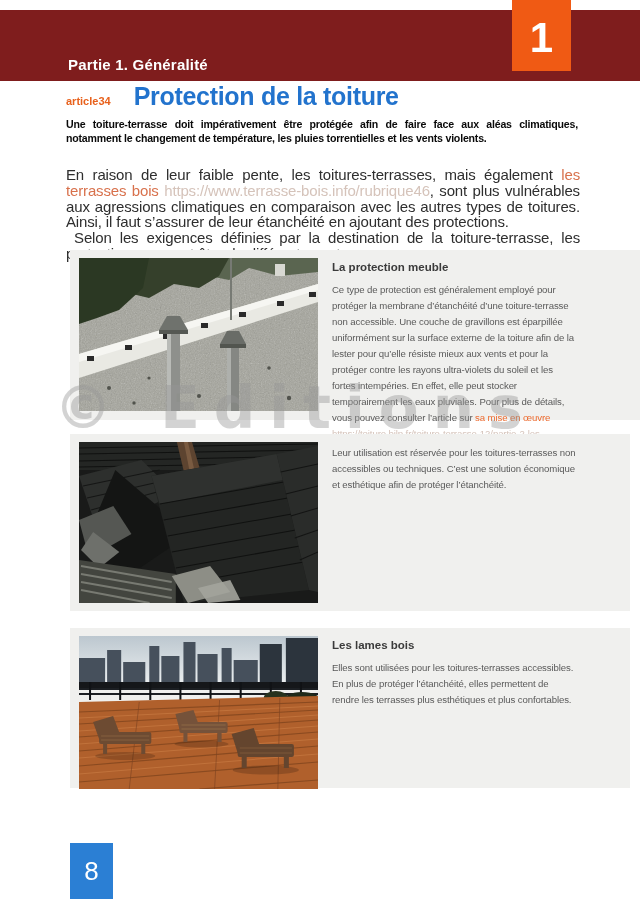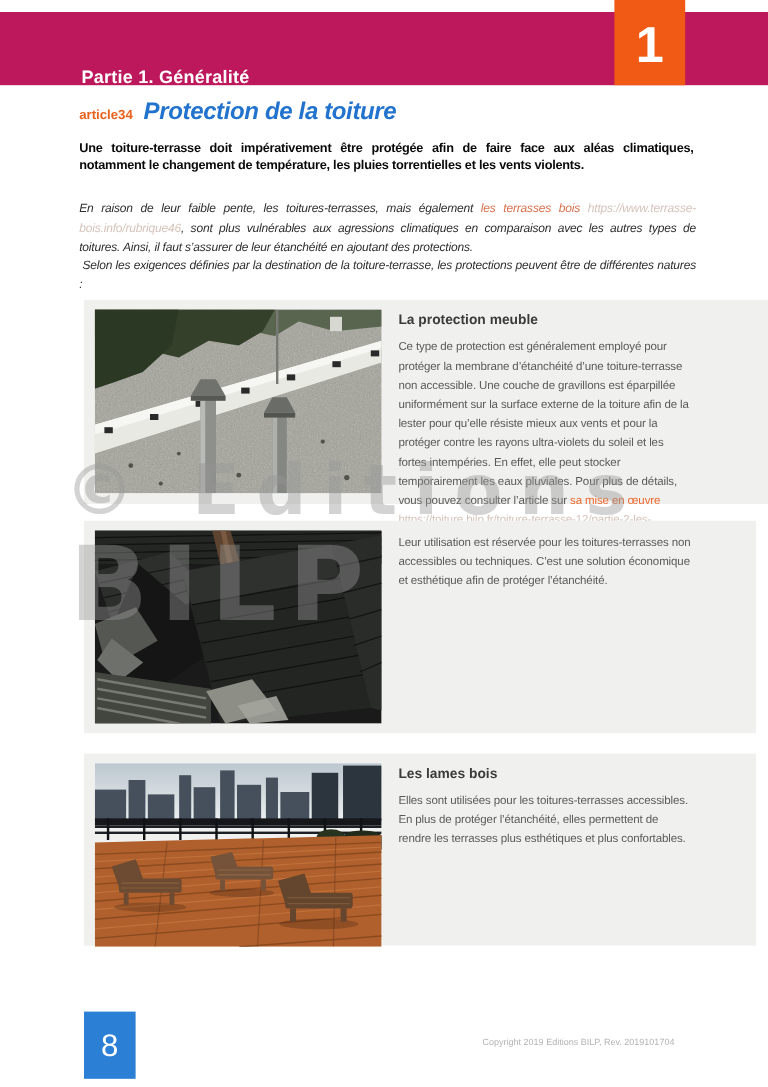--- a/index.html
+++ b/index.html
@@ -1,35 +1,35 @@
 <!DOCTYPE html>
 <html><head>
 <meta charset="utf-8">
 <style>
   html,body{margin:0;padding:0;background:#ffffff;}
   #page{position:relative;width:640px;height:906px;background:#ffffff;overflow:hidden;
         font-family:"Liberation Sans","DejaVu Sans",sans-serif;}
 
   
-  .band{position:absolute;top:10px;left:0;width:640px;height:61px;background:#be185d;}
+  .band{position:absolute;top:10px;left:0;width:640px;height:71px;background:#7f1d1d;}
   .band-title{position:absolute;left:68px;top:46px;color:#ffffff;font-weight:bold;font-size:15px;letter-spacing:.2px;}
   .chap-box{position:absolute;left:512px;top:0;width:59px;height:71px;background:#f05a14;
             display:flex;align-items:center;justify-content:center;}
   .chap-num{color:#ffffff;font-size:42px;font-weight:bold;line-height:1;padding-top:4px;}
 
   
-  .article-row{position:absolute;left:66px;top:82px;display:flex;align-items:baseline;gap:9px;}
+  .article-row{position:absolute;left:66px;top:82px;display:flex;align-items:baseline;gap:23px;}
   .article-tag{color:#e8611c;font-weight:bold;font-size:11px;}
-  .doc-title{color:#2273cd;font-weight:bold;font-size:20px;letter-spacing:-.3px;font-style:italic;}
+  .doc-title{color:#2273cd;font-weight:bold;font-size:25px;letter-spacing:-.3px;}
 
   
   .intro{position:absolute;left:66px;top:118px;width:512px;font-size:10.6px;font-weight:bold;
          color:#0a0a0a;line-height:13.8px;text-align:justify;letter-spacing:-.2px;}
-  .para{position:absolute;left:66px;top:167px;width:514px;font-size:10px;color:#2e2e2e;
-        line-height:15.8px;text-align:justify;letter-spacing:-.15px;font-style:italic;}
+  .para{position:absolute;left:66px;top:167px;width:514px;font-size:15px;color:#2e2e2e;
+        line-height:15.8px;text-align:justify;letter-spacing:-.15px;}
   .link-orange{color:#d8714c;}
   .link-orange2{color:#ed6a2e;}
   .link-faint{color:#d5c3ba;}
 
   
   .section{position:absolute;left:70px;width:560px;background:#f0f0ee;}
   .s1{top:250px;height:170px;padding-left:20px;}
   .s2{top:434px;height:177px;}
   .s3{top:628px;height:160px;}
   .photo{position:absolute;left:9px;top:8px;width:239px;display:block;}
@@ -286,21 +286,19 @@
       </svg>
     </div>
     <div class="stext">
       <p class="s-head">Les lames bois</p>
       <div class="s-body">Elles sont utilisées pour les toitures-terrasses accessibles. En plus de protéger l’étanchéité, elles permettent de rendre les terrasses plus esthétiques et plus confortables.</div>
     </div>
   </div>
 
   <div class="watermark">
     <div class="wm1">© Editions</div>
-    <div class="wm2">BILP</div>
   </div>
 
   <div class="page-num-box">
     <span class="page-num">8</span>
   </div>
-  <div class="copyright">Copyright 2019 Editions BILP, Rev. 2019101704</div>
 
 </div>
 
 </body></html>

